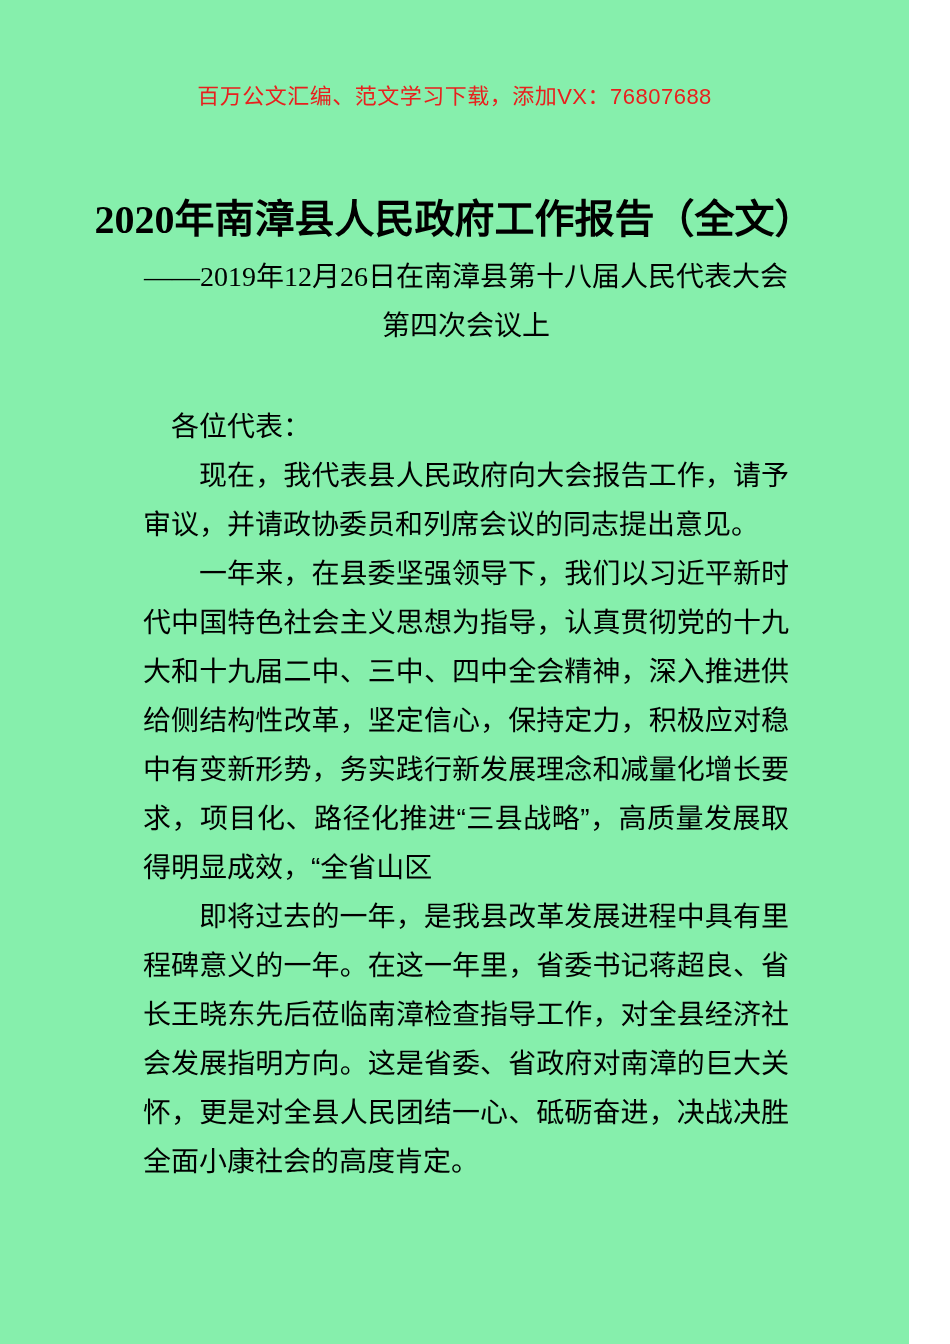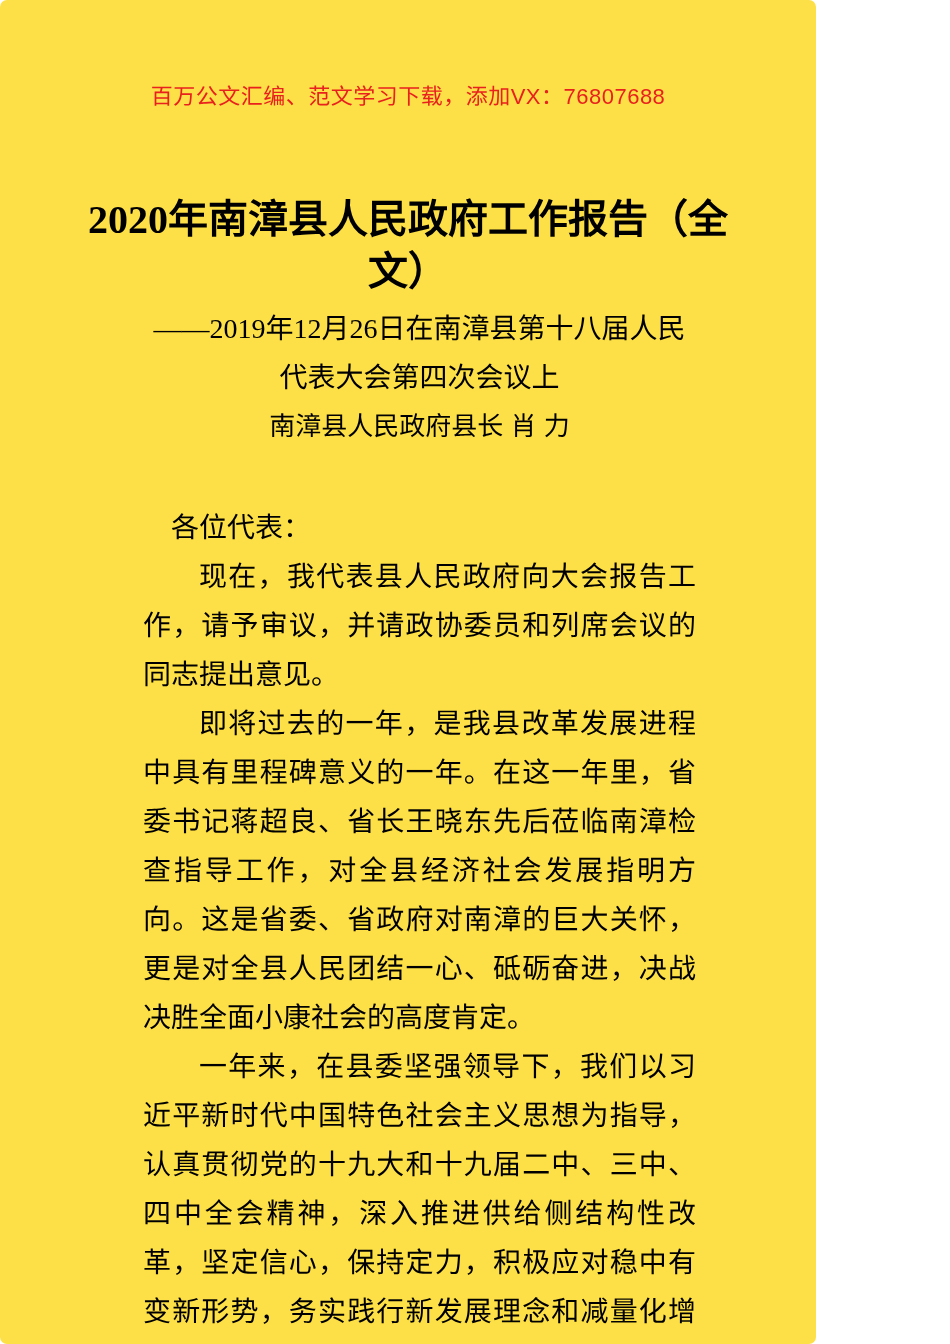--- a/index.html
+++ b/index.html
@@ -9,25 +9,24 @@
   }
   body {
     width: 950px;
     height: 1344px;
     font-family: "Liberation Sans", "DejaVu Sans", sans-serif;
     color: #000000;
     -webkit-font-smoothing: antialiased;
   }
   .page {
     position: relative;
-    width: 816px;
+    width: 909px;
     height: 1344px;
     overflow: hidden;
-    background: #fde047;
-    border-radius: 7px;
+    background: #86efac;
   }
   
   .watermark {
     padding-top: 84px;
     text-align: center;
     font-size: 22px;
     line-height: 26px;
     letter-spacing: 0.5px;
     color: #e8201e;
   }
@@ -84,22 +83,21 @@
 <div class="page">
 
   <div class="watermark">
     <span>百万公文汇编、范文学习下载，添加VX：76807688</span>
   </div>
 
   <h1 class="doc-title">2020年南漳县人民政府工作报告（全文）</h1>
 
   <div class="doc-subtitle">——2019年12月26日在南漳县第十八届人民代表大会第四次会议上</div>
 
-  <div class="doc-signature">南漳县人民政府县长 肖 力</div>
 
   <div class="doc-body">
     <p class="salutation">各位代表：</p>
     <p>现在，我代表县人民政府向大会报告工作，请予审议，并请政协委员和列席会议的同志提出意见。</p>
+    <p>一年来，在县委坚强领导下，我们以习近平新时代中国特色社会主义思想为指导，认真贯彻党的十九大和十九届二中、三中、四中全会精神，深入推进供给侧结构性改革，坚定信心，保持定力，积极应对稳中有变新形势，务实践行新发展理念和减量化增长要求，项目化、路径化推进“三县战略”，高质量发展取得明显成效，“全省山区</p>
     <p>即将过去的一年，是我县改革发展进程中具有里程碑意义的一年。在这一年里，省委书记蒋超良、省长王晓东先后莅临南漳检查指导工作，对全县经济社会发展指明方向。这是省委、省政府对南漳的巨大关怀，更是对全县人民团结一心、砥砺奋进，决战决胜全面小康社会的高度肯定。</p>
-    <p>一年来，在县委坚强领导下，我们以习近平新时代中国特色社会主义思想为指导，认真贯彻党的十九大和十九届二中、三中、四中全会精神，深入推进供给侧结构性改革，坚定信心，保持定力，积极应对稳中有变新形势，务实践行新发展理念和减量化增长要求，项目化、路径化推进“三县战略”，高质量发展取得明显成效，“全省山区</p>
   </div>
 
 </div>
 
 </body></html>

